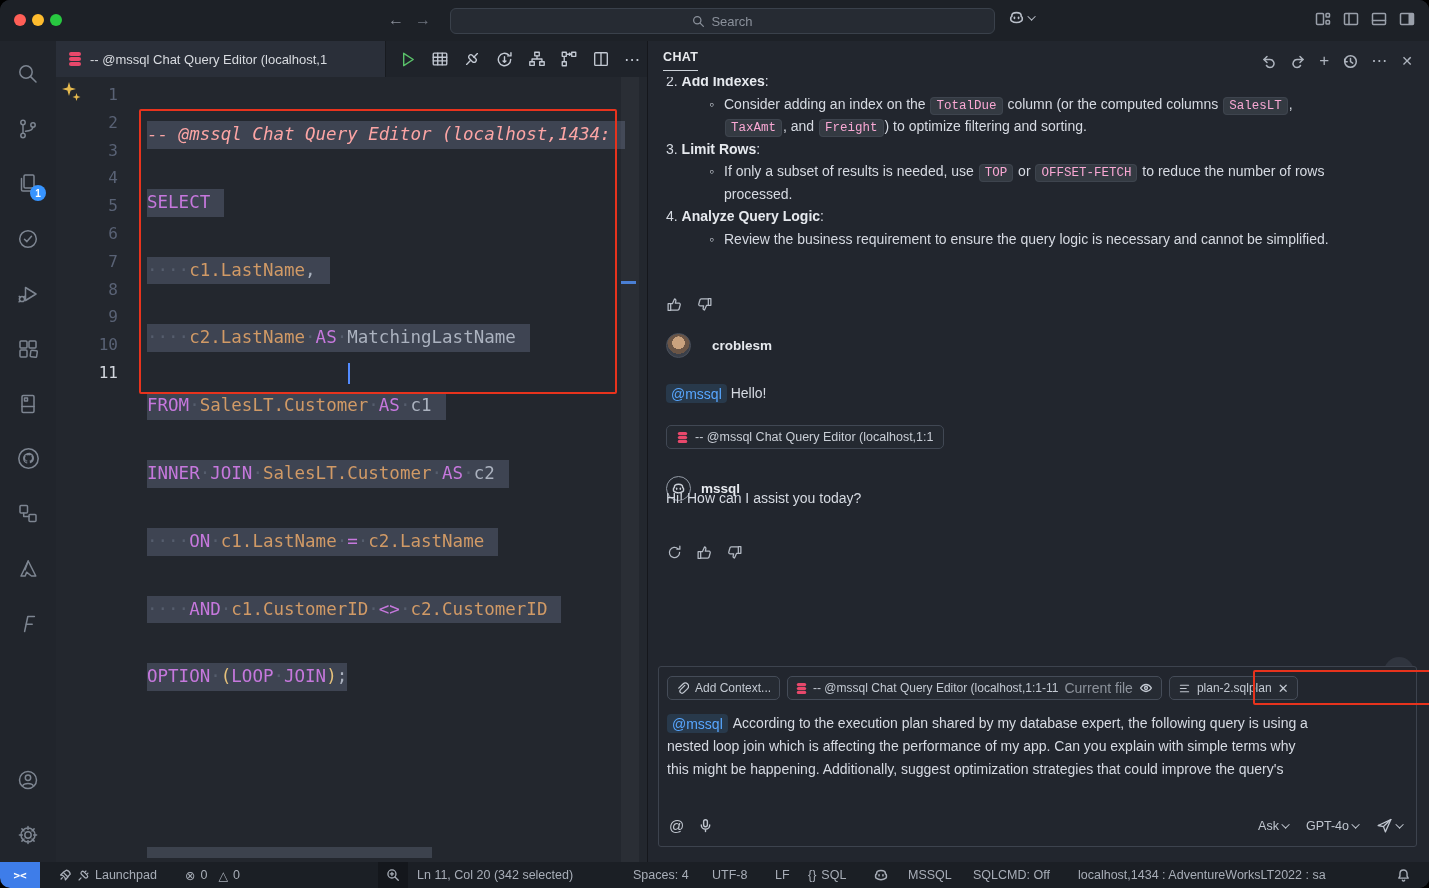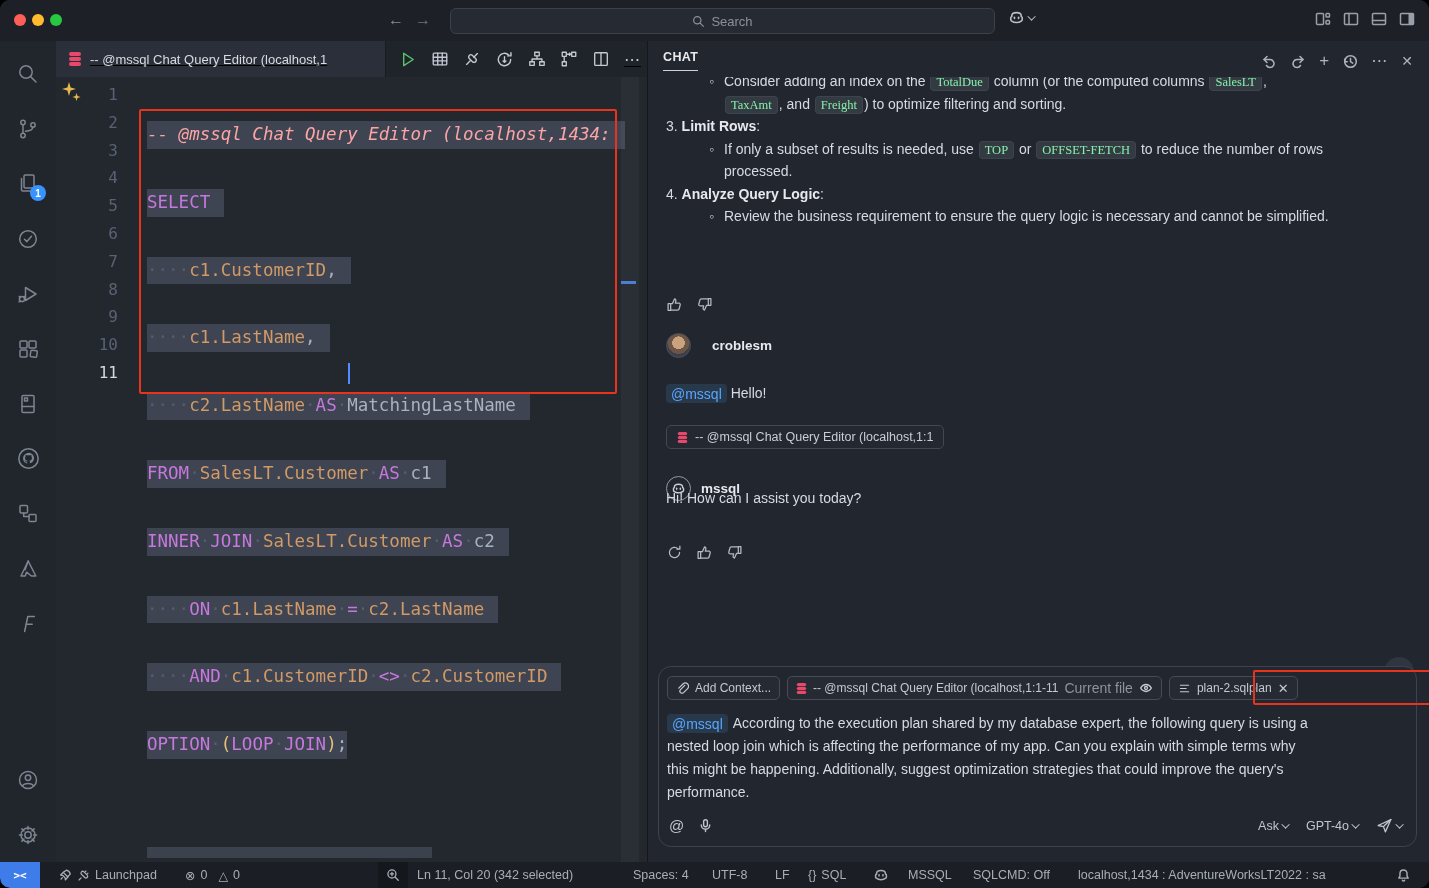--- a/index.html
+++ b/index.html
@@ -17,21 +17,21 @@
 
   
   #activitybar{position:absolute;left:0;top:41px;width:56px;height:821px;background:#21252c;}
   .ab-top{position:absolute;left:0;top:5px;width:56px;display:flex;flex-direction:column;}
   .ab-bottom{position:absolute;left:0;bottom:0;width:56px;display:flex;flex-direction:column;}
   .ab-item{position:relative;width:56px;height:55px;display:flex;align-items:center;justify-content:center;color:#7d8591;}
   .ab-badge{position:absolute;right:10px;bottom:10px;min-width:16px;height:16px;border-radius:8px;background:#3794ff;color:#fff;font-size:10px;display:flex;align-items:center;justify-content:center;padding:0 3px;font-weight:700;}
 
   
   #editor-area{position:absolute;left:56px;top:41px;width:591px;height:821px;background:#23272e;}
-  #tabbar{position:absolute;left:0;top:0;width:591px;height:36px;background:#1f232a;display:flex;text-decoration:underline;}
+  #tabbar{position:absolute;left:0;top:0;width:591px;height:36px;background:#1f232a;display:flex;}
   #tab1{width:330px;height:36px;background:#2a2f39;display:flex;align-items:center;gap:8px;padding:0 12px;color:#d8dbe0;font-size:13px;border-right:1px solid #181b20;white-space:nowrap;overflow:hidden;}
   #editor-actions{display:flex;align-items:center;gap:14px;padding-left:12px;color:#c3c9d3;}
   #editor{position:absolute;left:0;top:36px;width:591px;height:785px;overflow:hidden;}
   #gutter{position:absolute;left:30px;top:4px;width:32px;text-align:right;font-family:"DejaVu Sans Mono",monospace;font-size:16px;color:#596275;}
   .gut{height:27.8px;line-height:27.8px;}
   .gut.active{color:#d4d8df;}
   #code{position:absolute;left:91px;top:4px;font-family:"DejaVu Sans Mono",monospace;font-size:17.5px;color:#abb2bf;white-space:pre;}
   .code-line{height:27.8px;line-height:27.8px;}
   .code-line .li{display:inline-block;height:27.8px;}
   .code-line.sel .li{background:#3e4452;padding-right:14px;}
@@ -58,35 +58,35 @@
   #chat-header{position:absolute;left:0;top:0;width:781px;height:36px;}
   #chat-title{position:absolute;left:15px;top:9px;font-size:12.5px;font-weight:700;letter-spacing:.4px;color:#e8eaee;padding-bottom:6px;border-bottom:1.5px solid #cdd2d9;}
   #chat-actions{position:absolute;right:16px;top:10px;display:flex;gap:13px;color:#aeb4be;align-items:center;}
   #chat-content{position:absolute;left:0;top:36px;width:781px;height:594px;overflow:hidden;color:#d6dae2;font-size:14px;}
   #alist{position:absolute;left:18px;top:-7px;width:750px;}
   .ln{height:22.5px;line-height:22.5px;white-space:nowrap;}
   .ln-bullet{padding-left:58px;position:relative;}
   .ln-bullet::before{content:"◦";position:absolute;left:43px;color:#c9ced6;}
   .ln-cont{padding-left:58px;}
   .s-b{font-weight:700;color:#e6e9ee;}
-  .s-c,.inline-code{font-family:Liberation Serif, serif;font-size:12.5px;color:#86efac;background:#343a42;border:1px solid #3e444e;border-radius:4px;padding:1px 5px;margin:0 1px;}
+  .s-c,.inline-code{font-family:Liberation Mono, monospace;font-size:12.5px;color:#f9a8d4;background:#343a42;border:1px solid #3e444e;border-radius:4px;padding:1px 5px;margin:0 1px;}
   .fb-row{position:absolute;display:flex;gap:13px;color:#b4bac4;align-items:center;}
   .msg-head{position:absolute;display:flex;align-items:center;gap:10px;}
   .avatar{width:25px;height:25px;border-radius:50%;}
   #av-user{background:radial-gradient(circle at 50% 38%,#caa27e 0 34%,#6b5546 35% 60%,#3a3f49 61%);border:1px solid #4a505b;}
   #av-bot{border:1.5px solid #939aa5;display:flex;align-items:center;justify-content:center;color:#c9ced6;}
   .msg-name{font-size:13.5px;font-weight:700;color:#e6e9ee;}
   .mention{color:#58a6ff;background:#28394b;border-radius:4px;padding:1.5px 5px;}
   #hello-row{position:absolute;left:18px;top:308px;}
   #file-chip{position:absolute;left:18px;top:348px;height:24px;display:inline-flex;align-items:center;gap:7px;border:1px solid #414854;border-radius:5px;padding:0 10px;font-size:12.5px;color:#c9ced6;background:#242931;}
   #hi-text{position:absolute;left:18px;top:413px;}
   #scroll-fab{position:absolute;left:736px;top:580px;width:30px;height:30px;border-radius:50%;background:#30353f;display:flex;align-items:center;justify-content:center;color:#d0d5dc;}
 
   
-  #chat-input{position:absolute;left:10px;top:625px;width:759px;height:181px;border:1px solid #3d434e;border-radius:13px;background:#22262e;}
+  #chat-input{position:absolute;left:10px;top:625px;width:759px;height:181px;border:1px solid #3d434e;border-radius:3px;background:#22262e;}
   #chips{position:absolute;left:8px;top:9px;display:flex;gap:7px;}
   .chip{height:24px;display:inline-flex;align-items:center;gap:6px;border:1px solid #454c58;border-radius:5px;padding:0 8px;font-size:12px;color:#c3c9d2;background:#262b33;white-space:nowrap;}
   .chip .dim{color:#8d939c;font-size:14px;}
   #imsg{position:absolute;left:8px;top:45px;width:745px;font-size:14px;line-height:23px;color:#d6dae2;}
   #imsg .mention{margin-right:5px;}
   #input-controls{position:absolute;left:10px;right:12px;top:150px;height:24px;color:#c0c6cf;}
   #ic-left{position:absolute;left:0;top:0;display:flex;gap:14px;align-items:center;}
   #ic-right{position:absolute;right:0;top:0;display:flex;gap:16px;align-items:center;font-size:12.5px;}
   .drop{display:flex;align-items:center;gap:5px;}
   #red2{left:605px;top:629px;width:693px;height:35px;}
@@ -305,21 +305,20 @@
         <div class="gut">6</div>
         <div class="gut">7</div>
         <div class="gut">8</div>
         <div class="gut">9</div>
         <div class="gut">10</div>
         <div class="gut active">11</div>
       </div>
       <div id="code">
         <div class="code-line sel"><span class="li"><span class="s-cm">-- @mssql Chat Query Editor (localhost,1434:</span></span></div>
         <div class="code-line sel"><span class="li"><span class="s-kw">SELECT</span></span></div>
-        <div class="code-line sel"><span class="li"><span class="s-ws">····</span><span class="s-id">c1.CustomerID</span><span class="s-pn">,</span></span></div>
         <div class="code-line sel"><span class="li"><span class="s-ws">····</span><span class="s-id">c1.LastName</span><span class="s-pn">,</span></span></div>
         <div class="code-line sel"><span class="li"><span class="s-ws">····</span><span class="s-id">c2.LastName</span><span class="s-ws">·</span><span class="s-kw">AS</span><span class="s-ws">·</span><span class="s-al">MatchingLastName</span></span></div>
         <div class="code-line sel"><span class="li"><span class="s-kw">FROM</span><span class="s-ws">·</span><span class="s-id">SalesLT.Customer</span><span class="s-ws">·</span><span class="s-kw">AS</span><span class="s-ws">·</span><span class="s-al">c1</span></span></div>
         <div class="code-line sel"><span class="li"><span class="s-kw">INNER</span><span class="s-ws">·</span><span class="s-kw">JOIN</span><span class="s-ws">·</span><span class="s-id">SalesLT.Customer</span><span class="s-ws">·</span><span class="s-kw">AS</span><span class="s-ws">·</span><span class="s-al">c2</span></span></div>
         <div class="code-line sel"><span class="li"><span class="s-ws">····</span><span class="s-kw">ON</span><span class="s-ws">·</span><span class="s-id">c1.LastName</span><span class="s-ws">·</span><span class="s-op">=</span><span class="s-ws">·</span><span class="s-id">c2.LastName</span></span></div>
         <div class="code-line sel"><span class="li"><span class="s-ws">····</span><span class="s-kw">AND</span><span class="s-ws">·</span><span class="s-id">c1.CustomerID</span><span class="s-ws">·</span><span class="s-op">&lt;&gt;</span><span class="s-ws">·</span><span class="s-id">c2.CustomerID</span></span></div>
         <div class="code-line sel sel-tight"><span class="li"><span class="s-kw">OPTION</span><span class="s-ws">·</span><span class="s-pa">(</span><span class="s-kw">LOOP</span><span class="s-ws">·</span><span class="s-kw">JOIN</span><span class="s-pa">)</span><span class="s-pn">;</span></span></div>
       </div>
       <div id="cursor"></div>
       <div id="vscroll"></div>
@@ -348,20 +347,21 @@
             <path d="M8.5 5.5v3.2l2.2 1.4"></path>
             <path d="M2.7 6.2v2.6h2.5"></path>
           </svg>
         <span style="font-size:16px;letter-spacing:1px;">⋯</span>
         <span style="font-size:14px;">✕</span>
       </div>
     </div>
 
     <div id="chat-content">
       <div id="alist">
+        <div class="ln ln-num"><span class="s-t">2. </span><span class="s-b">Add Indexes</span><span class="s-t">:</span></div>
         <div class="ln ln-bullet"><span class="s-t">Consider adding an index on the </span><span class="s-c">TotalDue</span><span class="s-t"> column (or the computed columns </span><span class="s-c">SalesLT</span><span class="s-t">,</span></div>
         <div class="ln ln-cont"><span class="s-c">TaxAmt</span><span class="s-t">, and </span><span class="s-c">Freight</span><span class="s-t">) to optimize filtering and sorting.</span></div>
         <div class="ln ln-num"><span class="s-t">3. </span><span class="s-b">Limit Rows</span><span class="s-t">:</span></div>
         <div class="ln ln-bullet"><span class="s-t">If only a subset of results is needed, use </span><span class="s-c">TOP</span><span class="s-t"> or </span><span class="s-c">OFFSET-FETCH</span><span class="s-t"> to reduce the number of rows</span></div>
         <div class="ln ln-cont"><span class="s-t">processed.</span></div>
         <div class="ln ln-num"><span class="s-t">4. </span><span class="s-b">Analyze Query Logic</span><span class="s-t">:</span></div>
         <div class="ln ln-bullet"><span class="s-t">Review the business requirement to ensure the query logic is necessary and cannot be simplified.</span></div>
       </div>
 
       <div class="fb-row" style="left:18px;top:219px;">
@@ -447,21 +447,20 @@
             </svg>
           <span>plan-2.sqlplan</span>
           <span style="font-size:13px;">✕</span>
         </div>
       </div>
 
       <div id="imsg">
         <div><span class="mention">@mssql</span><span>According to the execution plan shared by my database expert, the following query is using a</span></div>
         <div>nested loop join which is affecting the performance of my app. Can you explain with simple terms why</div>
         <div>this might be happening. Additionally, suggest optimization strategies that could improve the query's</div>
-        <div>performance.</div>
       </div>
 
       <div id="input-controls">
         <div id="ic-left">
           <span id="at-glyph">@</span>
           <svg class="ic" width="15" height="15" viewBox="0 0 16 16">
               <rect x="6" y="1.8" width="4" height="7.5" rx="2"></rect>
               <path d="M3.5 7.5a4.5 4.5 0 0 0 9 0M8 12v2.5"></path>
             </svg>
         </div>

